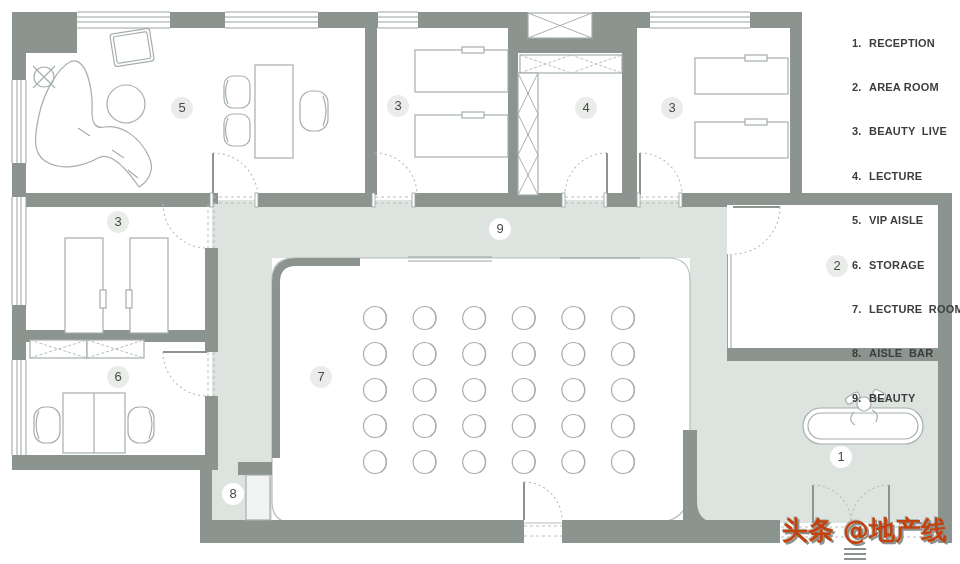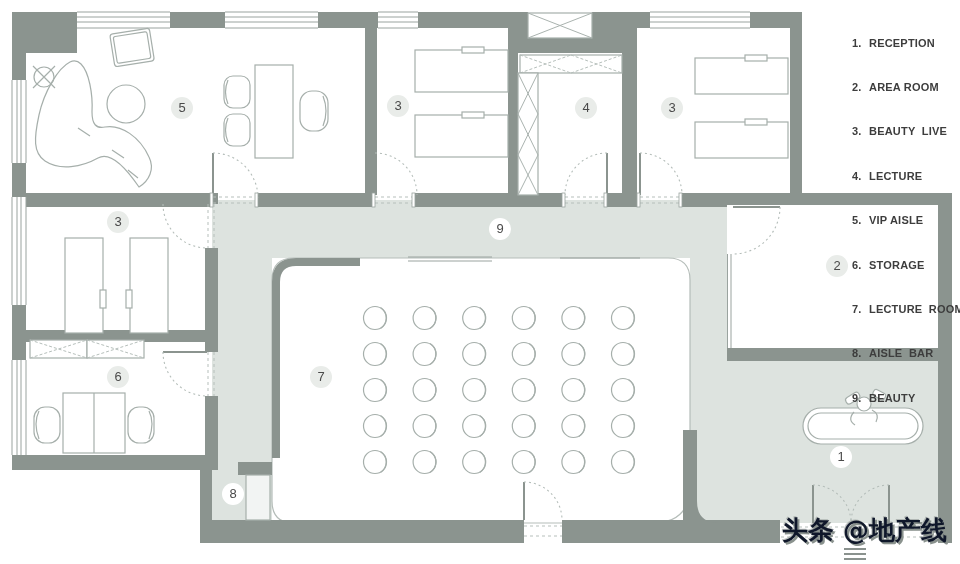--- a/index.html
+++ b/index.html
@@ -28,21 +28,21 @@
        background:#e9ece9;color:var(--lbltext);font-size:13px;line-height:22px;
        text-align:center;font-weight:500;}
   .lbl.on-green{background:#ffffff;}
 
   .legend{position:absolute;left:852px;top:6px;color:#3d3d3d;font-size:11px;
           font-weight:600;line-height:14.8px;letter-spacing:0.2px;white-space:pre;}
   .legend .num{display:inline-block;width:17px;}
 
   .watermark{position:absolute;left:782px;top:513px;width:178px;
              font-family:"DejaVu Sans","Liberation Sans",sans-serif;
-             font-size:26px;font-weight:700;color:#0f172a;letter-spacing:0px;
+             font-size:26px;font-weight:700;color:#c2410c;letter-spacing:0px;
              text-shadow:2px 2px 0 #8a928e, -1px -1px 0 rgba(138,146,142,.55);
              white-space:nowrap;}
   .wm-seal{position:absolute;left:844px;top:548px;width:22px;height:14px;
            background:repeating-linear-gradient(#8a928e 0 2px, rgba(0,0,0,0) 2px 5px);}
 </style>
 </head>
 <body>
 
 <div class="stage">
 

